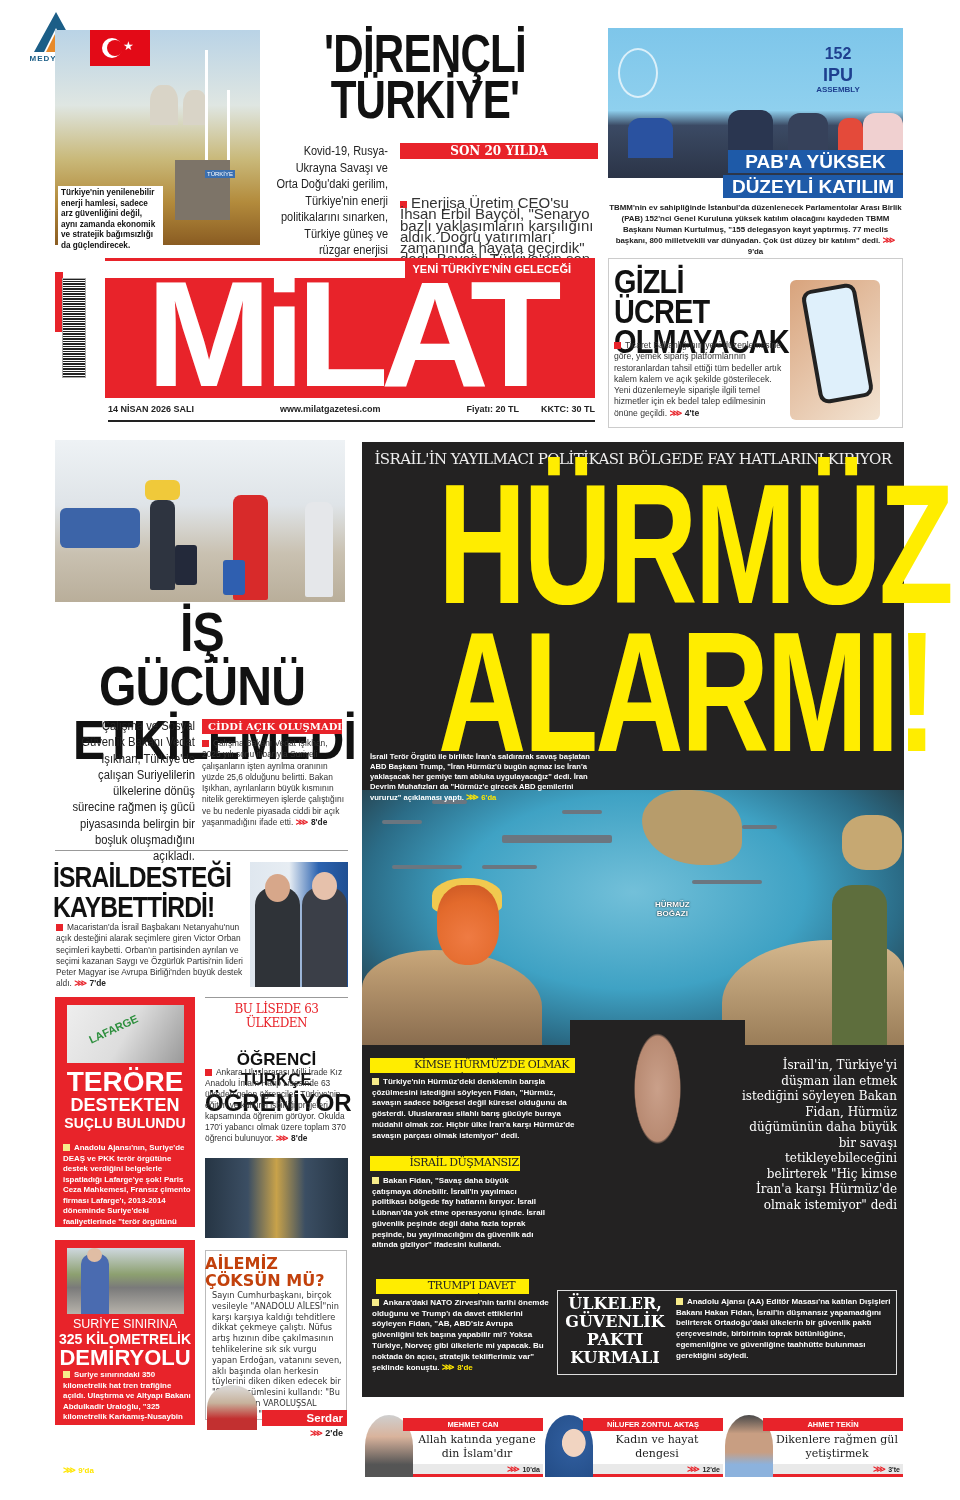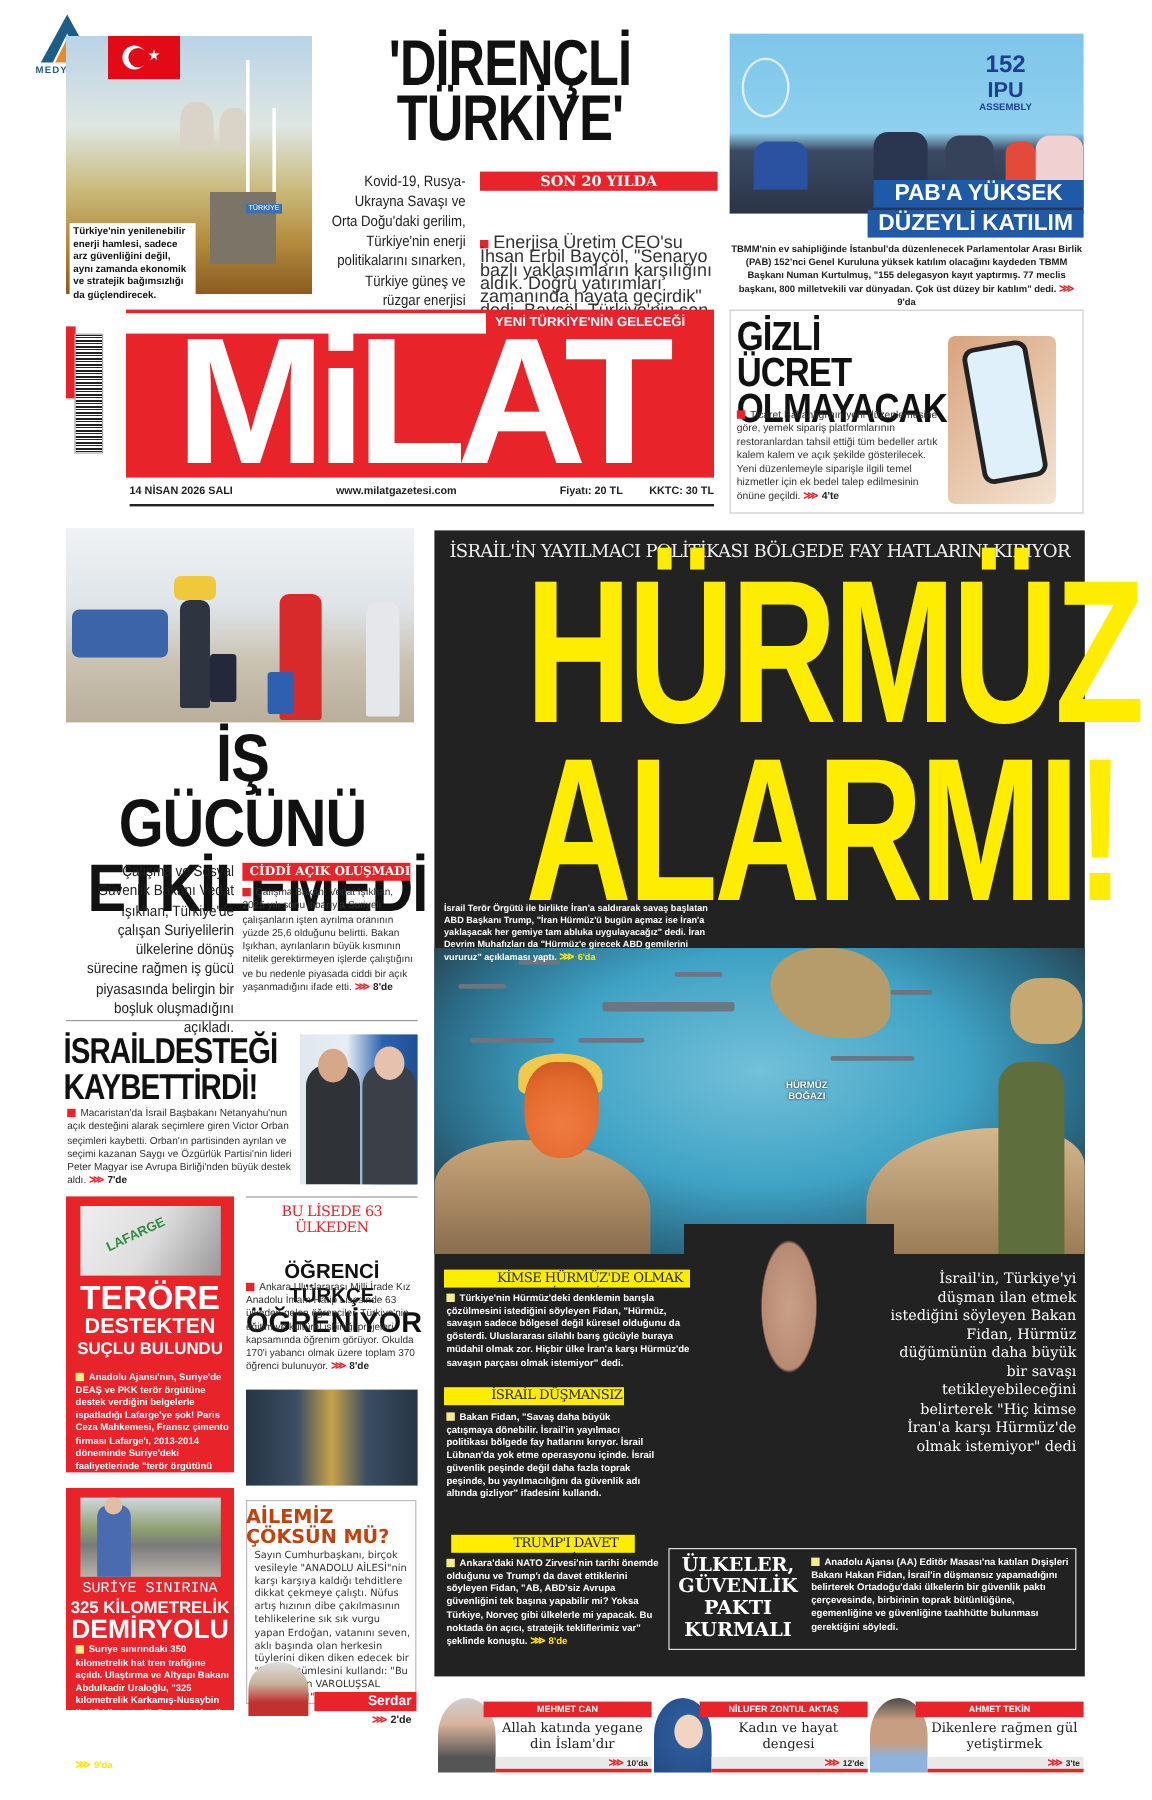--- a/index.html
+++ b/index.html
@@ -25,21 +25,21 @@
   .tower{position:absolute;background:#d9d4c7;border-radius:40% 40% 0 0;}
   #energy-caption{left:58px;top:186px;width:105px;background:#fff;color:#111;font-size:8.2px;font-weight:bold;line-height:10.5px;padding:2px 3px;}
   #direncli-title{left:255px;top:30px;width:340px;text-align:center;font-weight:900;font-size:54px;line-height:46px;letter-spacing:-1px;color:#111;transform:scaleX(0.78);transform-origin:center top;}
   #direncli-lead{left:258px;top:143px;width:130px;font-size:12.5px;line-height:16.5px;color:#222;text-align:right;transform:scaleX(0.88);transform-origin:right top;}
   #son20-head{left:400px;top:143px;width:198px;height:16px;background:#e8232a;color:#fff;font-size:12px;font-weight:bold;text-align:center;line-height:16px;}
   #son20-body{left:400px;top:163px;width:198px;font-size:15px;line-height:11.3px;color:#333;margin-top:34px;}
 
   
   #ipu-photo{left:608px;top:28px;width:295px;height:150px;background:linear-gradient(180deg,#7ec6ea 0%,#8fd0ee 55%,#3b4a64 65%,#2b3447 100%);overflow:hidden;}
   #ipu-badge{position:absolute;left:190px;top:15px;width:80px;height:70px;text-align:center;color:#1e3f8f;font-weight:900;}
-  #ipu-badge .n{font-size:20px;line-height:22px;}
+  #ipu-badge .n{font-size:16px;line-height:22px;}
   #ipu-badge .i{font-size:18px;line-height:20px;}
   #ipu-badge .a{font-size:8px;}
   #pab-title1{left:728px;top:150px;width:175px;height:23px;background:#1e5aa8;color:#fff;font-weight:900;font-size:19px;text-align:center;line-height:23px;transform-origin:left;}
   #pab-title2{left:723px;top:175px;width:180px;height:23px;background:#1e5aa8;color:#fff;font-weight:900;font-size:19px;text-align:center;line-height:23px;}
   #ipu-body{left:608px;top:203px;width:295px;font-size:7.9px;line-height:10.8px;text-align:center;font-weight:bold;color:#222;}
   #masthead-red{left:105px;top:258px;width:490px;height:140px;background:#e8232a;}
   #masthead-slogan{left:405px;top:260px;width:190px;height:18px;color:#fff;font-size:11px;font-weight:bold;text-align:right;padding-right:24px;line-height:18px;}
   #masthead-white-strip{left:105px;top:261px;width:300px;height:17px;background:#fff;}
   #masthead-logo{left:105px;top:270px;width:490px;height:128px;color:#fff;font-weight:900;font-size:150px;line-height:128px;letter-spacing:-8px;text-align:center;overflow:hidden;transform:scaleX(1.0);}
   #barcode{left:62px;top:278px;width:24px;height:100px;border:1px solid #aaa;background:repeating-linear-gradient(0deg,#222 0 1px,#fff 1px 2px,#222 2px 4px,#fff 4px 5px);}
@@ -75,21 +75,21 @@
   #terore-title{left:55px;top:1068px;width:140px;text-align:center;color:#fff;font-weight:900;}
   #terore-title .l1{font-size:28px;line-height:27px;}
   #terore-title .l2{font-size:18px;line-height:20px;}
   #terore-title .l3{font-size:14px;line-height:16px;}
   #terore-body{left:63px;top:1143px;width:128px;font-size:7.9px;line-height:10.5px;color:#fff;font-weight:bold;}
 
   
   #suriye-box{left:55px;top:1240px;width:140px;height:185px;background:#e8232a;}
   #suriye-photo{left:67px;top:1248px;width:117px;height:66px;background:linear-gradient(180deg,#cfd8df 0%,#8da070 40%,#7a7a7a 60%,#b7b3ab 100%);}
   #suriye-title{left:55px;top:1317px;width:140px;text-align:center;color:#fff;font-weight:900;}
-  #suriye-title .l1{font-size:12.5px;line-height:14px;font-weight:normal;font-family:Liberation Mono, monospace;}
+  #suriye-title .l1{font-size:12.5px;line-height:14px;font-weight:normal;font-family:Liberation Sans, sans-serif;}
   #suriye-title .l2{font-size:14px;line-height:16px;}
   #suriye-title .l3{font-size:22px;line-height:22px;}
   #suriye-body{left:63px;top:1370px;width:128px;font-size:7.9px;line-height:10.5px;color:#fff;font-weight:bold;}
 
   
   #lise-sep{left:205px;top:997px;width:143px;height:1px;background:#999;}
   #lise-kicker{left:205px;top:1002px;width:143px;font-size:12px;color:#e8232a;font-family:"DejaVu Serif",serif;text-align:center;letter-spacing:-0.5px;}
   #lise-title{left:205px;top:1050px;width:143px;font-weight:900;font-size:20px;line-height:20px;text-align:center;color:#111;}
   #lise-body{left:205px;top:1067px;width:143px;font-size:8.4px;line-height:11px;color:#333;}
   #lise-photo{left:205px;top:1158px;width:143px;height:80px;background:linear-gradient(90deg,#263544 0%,#3b4e63 30%,#c8a24a 50%,#3b4e63 70%,#263544 100%);}

